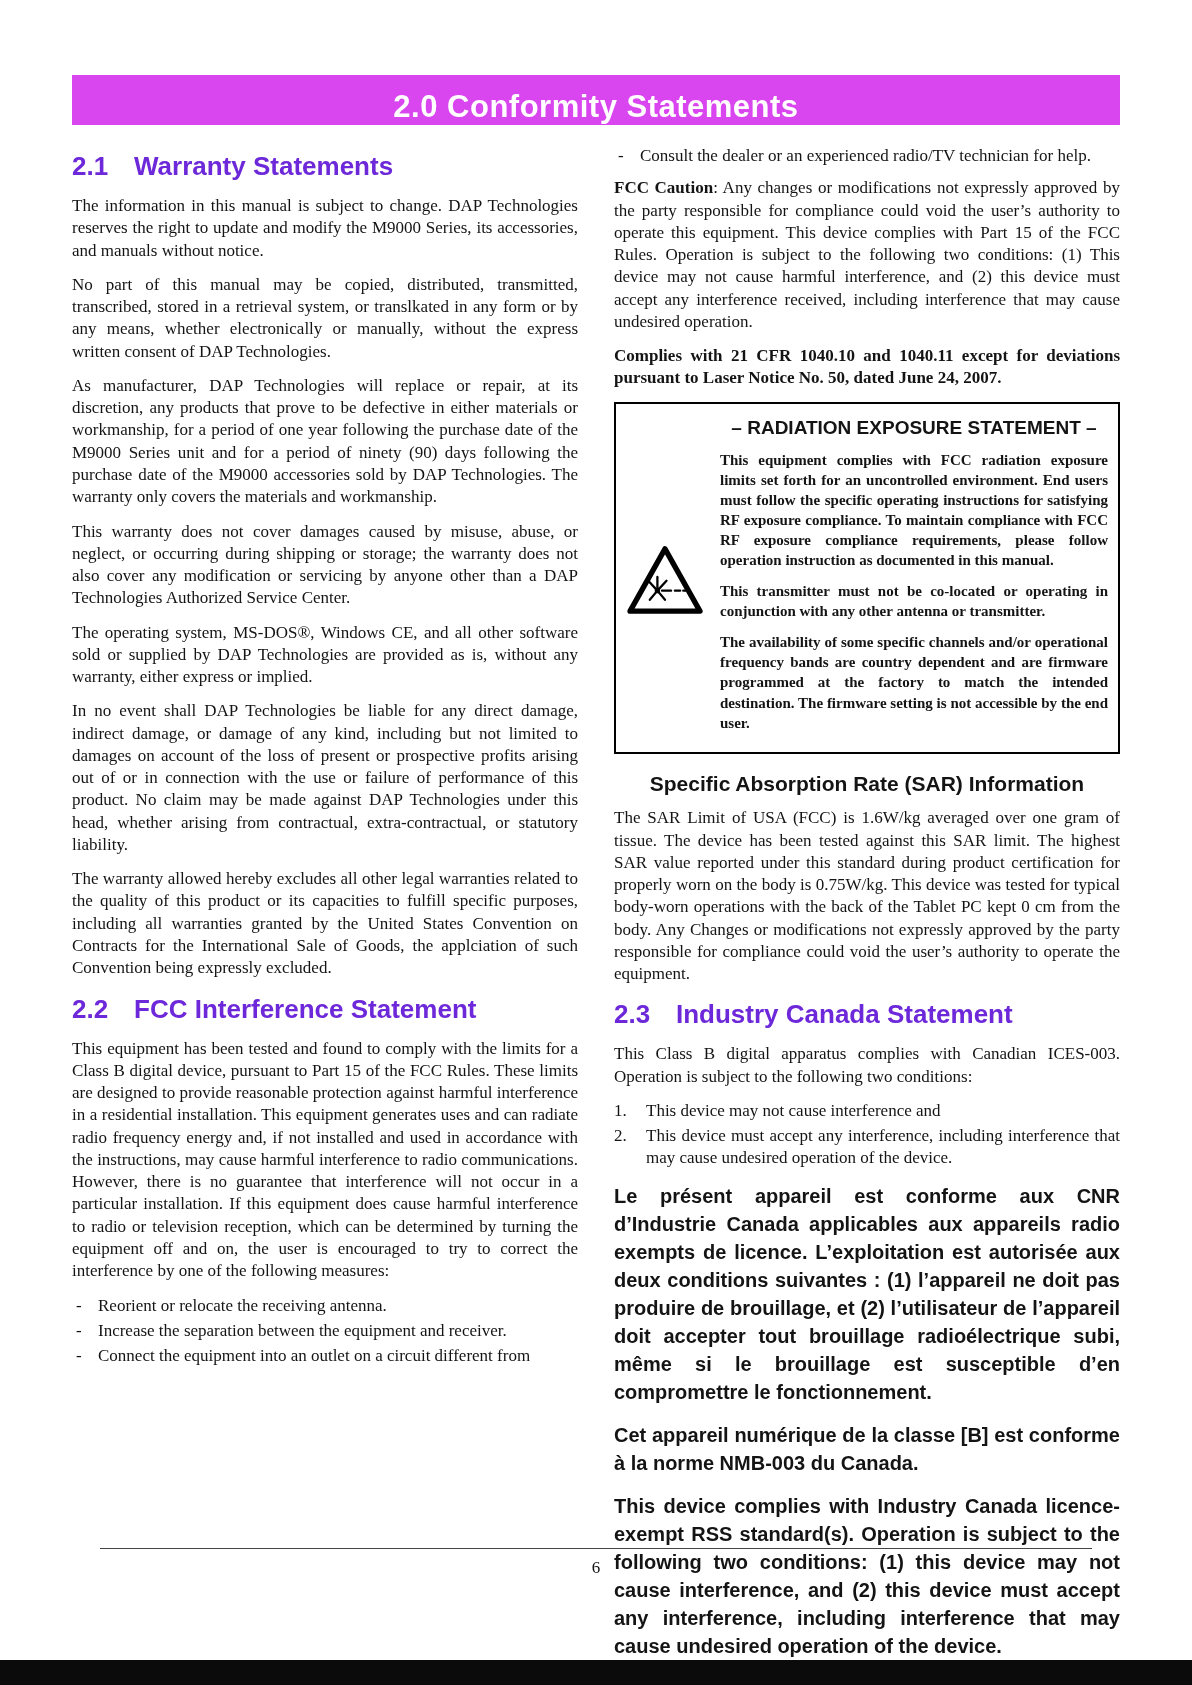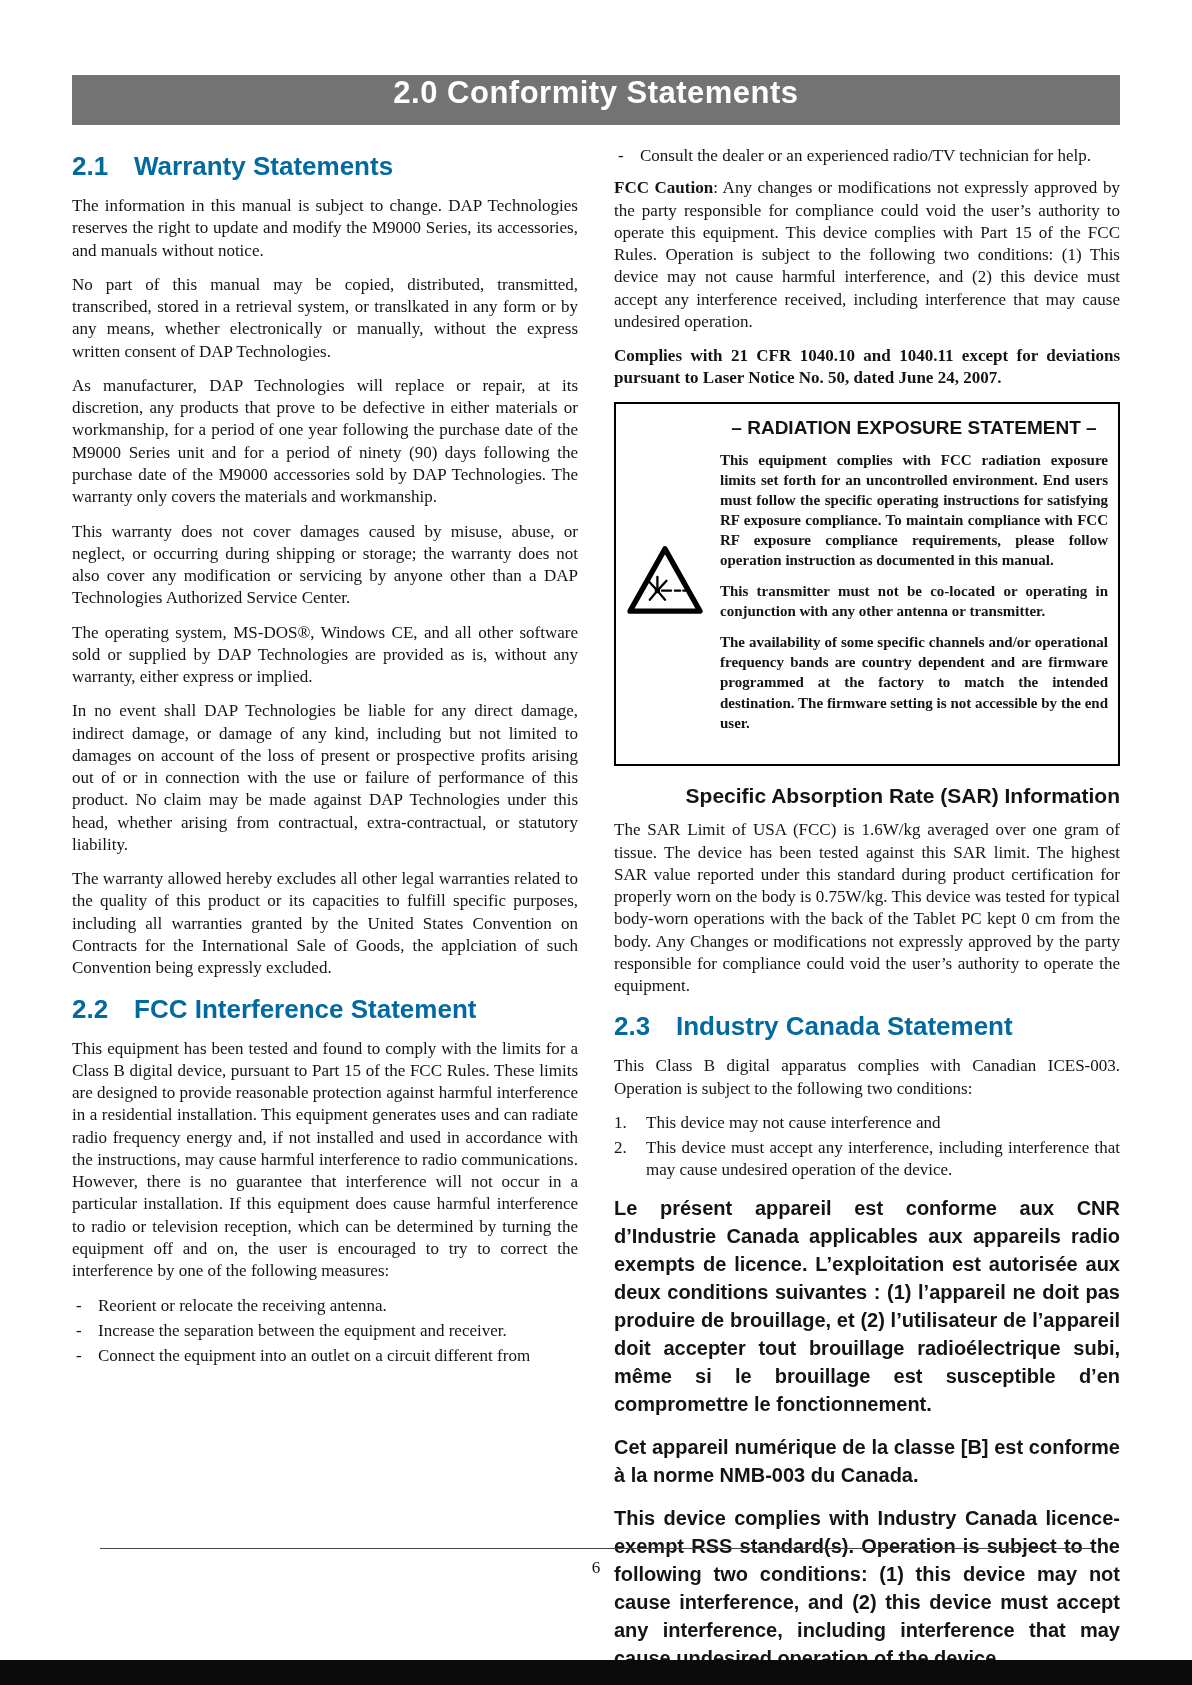--- a/index.html
+++ b/index.html
@@ -6,62 +6,62 @@
   html,body { background:#ffffff; }
   .page {
     position:relative;
     width:1192px; height:1685px;
     background:#fff; color:#141414;
     overflow:hidden;
     font-family:"Liberation Serif", serif;
   }
   .content { padding:75px 72px 0 72px; }
   .header-bar {
-    height:50px; background:#737373;
-    display:flex; align-items:flex-start; justify-content:center;
+    height:50px; background:#d946ef;
+    display:flex; align-items:flex-end; justify-content:center;
   }
   .header-title {
     font-family:"Liberation Sans", sans-serif;
     font-weight:bold; font-size:31px; color:#ffffff; letter-spacing:0.5px;
   }
   .columns { display:flex; gap:36px; margin-top:20px; }
   .col { width:506px; font-size:17px; line-height:1.31; text-align:justify; }
 
   .section-heading {
     display:flex; text-align:left;
     font-family:"Liberation Sans", sans-serif;
-    font-weight:bold; font-size:26px; color:#0369a1;
+    font-weight:bold; font-size:26px; color:#6d28d9;
     margin:4px 0 12px 0;
   }
   .sec-num { width:62px; flex:0 0 62px; }
 
   p.para { margin-bottom:12px; }
   .bold-serif { font-weight:bold; }
 
   .hang { display:grid; grid-template-columns:26px 1fr; margin-bottom:3px; }
   .hang .dash { padding-left:4px; }
   .cont-line { padding-left:26px; margin-bottom:3px; text-align:left; }
 
   .rad-box {
     border:2px solid #000;
     display:flex; gap:12px;
-    padding:12px 10px 20px 6px;
+    padding:12px 10px 8px 6px;
     margin:6px 0 16px 0;
   }
   .rad-icon-cell { flex:0 0 86px; display:flex; align-items:center; justify-content:center; }
   .rad-body { flex:1; }
   .rad-title {
     font-family:"Liberation Sans", sans-serif;
     font-weight:bold; font-size:19px; text-align:center; margin-bottom:9px;
   }
   .rad-para { font-size:15px; line-height:1.34; text-align:justify; margin-bottom:11px;font-weight:bold; }
 
   .sub-heading {
     font-family:"Liberation Sans", sans-serif;
-    font-weight:bold; font-size:21px; text-align:right;
+    font-weight:bold; font-size:21px; text-align:center;
     margin:14px 0 10px 0;
   }
 
   .num-list { margin-bottom:12px; }
   .num-item { display:grid; grid-template-columns:32px 1fr; margin-bottom:3px; }
 
   .french {
     font-family:"Liberation Sans", sans-serif;
     font-weight:bold; font-size:20px; line-height:1.4;
     text-align:justify; margin-bottom:15px;

